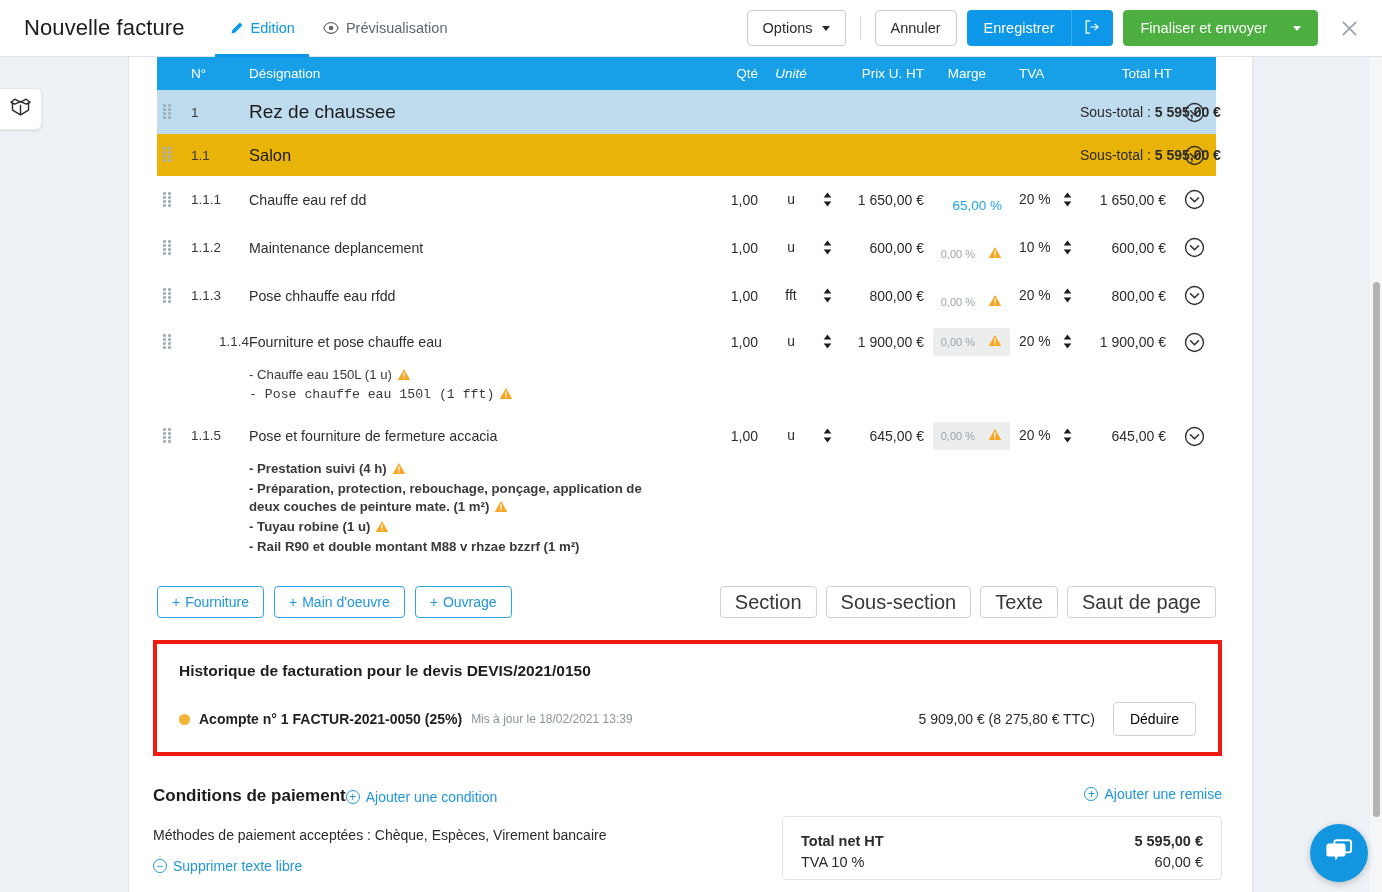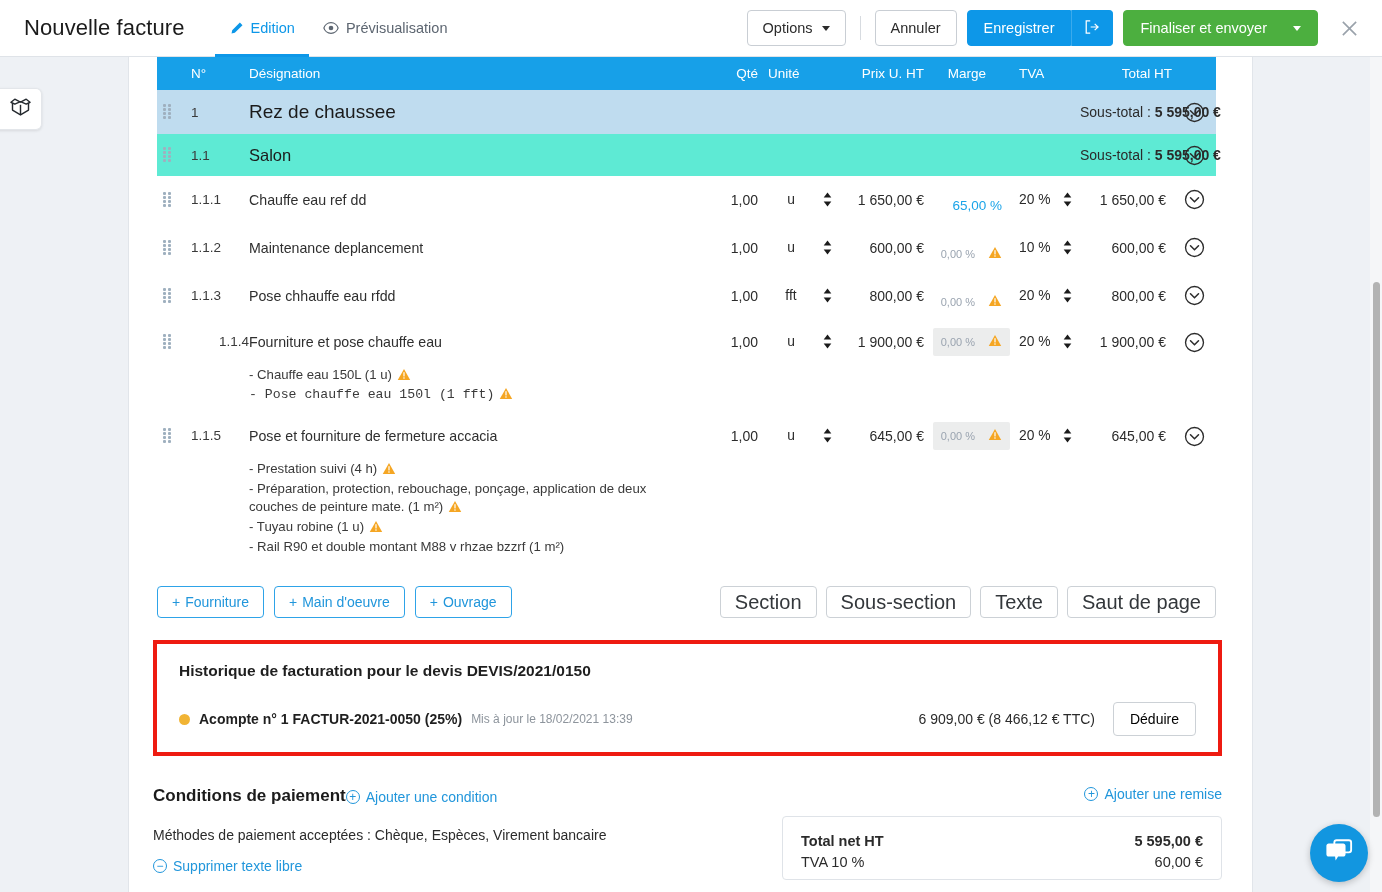--- a/index.html
+++ b/index.html
@@ -103,33 +103,33 @@
   table.lines { width: 1059px; border-collapse: collapse; table-layout: fixed; }
   thead th {
     background: #17a0e8; color: #fff; font-size: 13.5px; font-weight: 400;
     height: 33px; padding: 0;
     vertical-align: middle;
   }
   th.c-hand { width: 34px; }
   th.c-num  { width: 58px; text-align: left; }
   th.c-des  { text-align: left; }
   th.c-qte  { width: 62px; text-align: right; padding-right: 10px; }
-  th.c-uni  { width: 46px; text-align: left; }
+  th.c-uni  { width: 46px; text-align: center; font-style: italic; }
   th.c-unisp{ width: 26px; }
   th.c-pu   { width: 84px; text-align: right; }
   th.c-marge{ width: 78px; text-align: center; }
   th.c-tva  { width: 44px; text-align: left; padding-left: 9px;}
   th.c-tvasp{ width: 26px; }
   th.c-tot  { width: 92px; text-align: right; }
   th.c-exp  { width: 44px; }
 
   tbody td { font-size: 14px; vertical-align: top; padding: 0; }
 
   tr.sec-row td { background: #bfdcef; height: 44px; vertical-align: middle; }
-  tr.sub-row td { background: #5eead4; height: 42px; vertical-align: middle; }
+  tr.sub-row td { background: #eab308; height: 42px; vertical-align: middle; }
   tr.item-row td { background: #fff; vertical-align: middle; }
 
   .handle { display: inline-block; width: 10px; height: 14px; position: relative; }
   .handle i {
     position: absolute; width: 3px; height: 3px; border-radius: 1px; background: #9fb0bf;
   }
   .num-cell { font-size: 13.5px; color: #3a3a3a; }
   .sec-title { font-size: 19px; color: #1b1b1b; }
   .sub-title { font-size: 16.5px; color: #1b1b1b; }
   .subtotal { font-size: 14px; color: #2b2b2b; text-align: right; white-space: nowrap; }
@@ -561,21 +561,21 @@
             <td style="padding-top: 12px; vertical-align: top; text-align: center;">
               <span class="expand-btn">
                 <svg width="21" height="21" viewBox="0 0 22 22">
                   <circle cx="11" cy="11" r="9.4" fill="none" stroke="#2b2b2b" stroke-width="1.4"></circle>
                   <path d="M6.8 9.2L11 13.3l4.2-4.1" fill="none" stroke="#2b2b2b" stroke-width="1.6" stroke-linecap="round"></path>
                 </svg>
               </span>
             </td>
           </tr>
           <tr>
-            <td colspan="12" class="sub-desc" style="padding-bottom: 8px;">
+            <td colspan="12" class="sub-desc" style="padding-bottom: 8px; font-weight: bold;">
               <div style="max-width: 400px;"><span>- Prestation suivi (4 h)</span><span class="warn"><svg width="14" height="13" viewBox="0 0 15 14">
                     <path d="M7.5 1L14.2 12.8H0.8z" fill="#f5a623"></path>
                     <path d="M7.5 5v3.6" stroke="#fff" stroke-width="1.3" stroke-linecap="round"></path>
                     <circle cx="7.5" cy="10.7" r=".85" fill="#fff"></circle>
                   </svg></span></div>
               <div style="max-width: 400px;"><span>- Préparation, protection, rebouchage, ponçage, application de deux couches de peinture mate. (1 m²)</span><span class="warn"><svg width="14" height="13" viewBox="0 0 15 14">
                     <path d="M7.5 1L14.2 12.8H0.8z" fill="#f5a623"></path>
                     <path d="M7.5 5v3.6" stroke="#fff" stroke-width="1.3" stroke-linecap="round"></path>
                     <circle cx="7.5" cy="10.7" r=".85" fill="#fff"></circle>
                   </svg></span></div>
@@ -620,21 +620,21 @@
           </button>
         </div>
     </div>
 
     <div class="history" style="border-color: rgb(238, 27, 17);">
       <div class="history-title">Historique de facturation pour le devis DEVIS/2021/0150</div>
       <div class="history-row">
         <span class="dot" style="background: rgb(241, 180, 52);"></span>
         <span class="hist-label">Acompte n° 1 FACTUR-2021-0050 (25%)</span>
         <span class="hist-sub">Mis à jour le 18/02/2021 13:39</span>
-        <span class="hist-amount">6 909,00 € (8 466,12 € TTC)</span>
+        <span class="hist-amount">5 909,00 € (8 275,80 € TTC)</span>
         <button class="btn-deduire">
           <span>Déduire</span>
         </button>
       </div>
     </div>
 
     <div class="bottom">
       <div class="bottom-left">
         <div class="cond-head">
           <span class="cond-title">Conditions de paiement</span>

